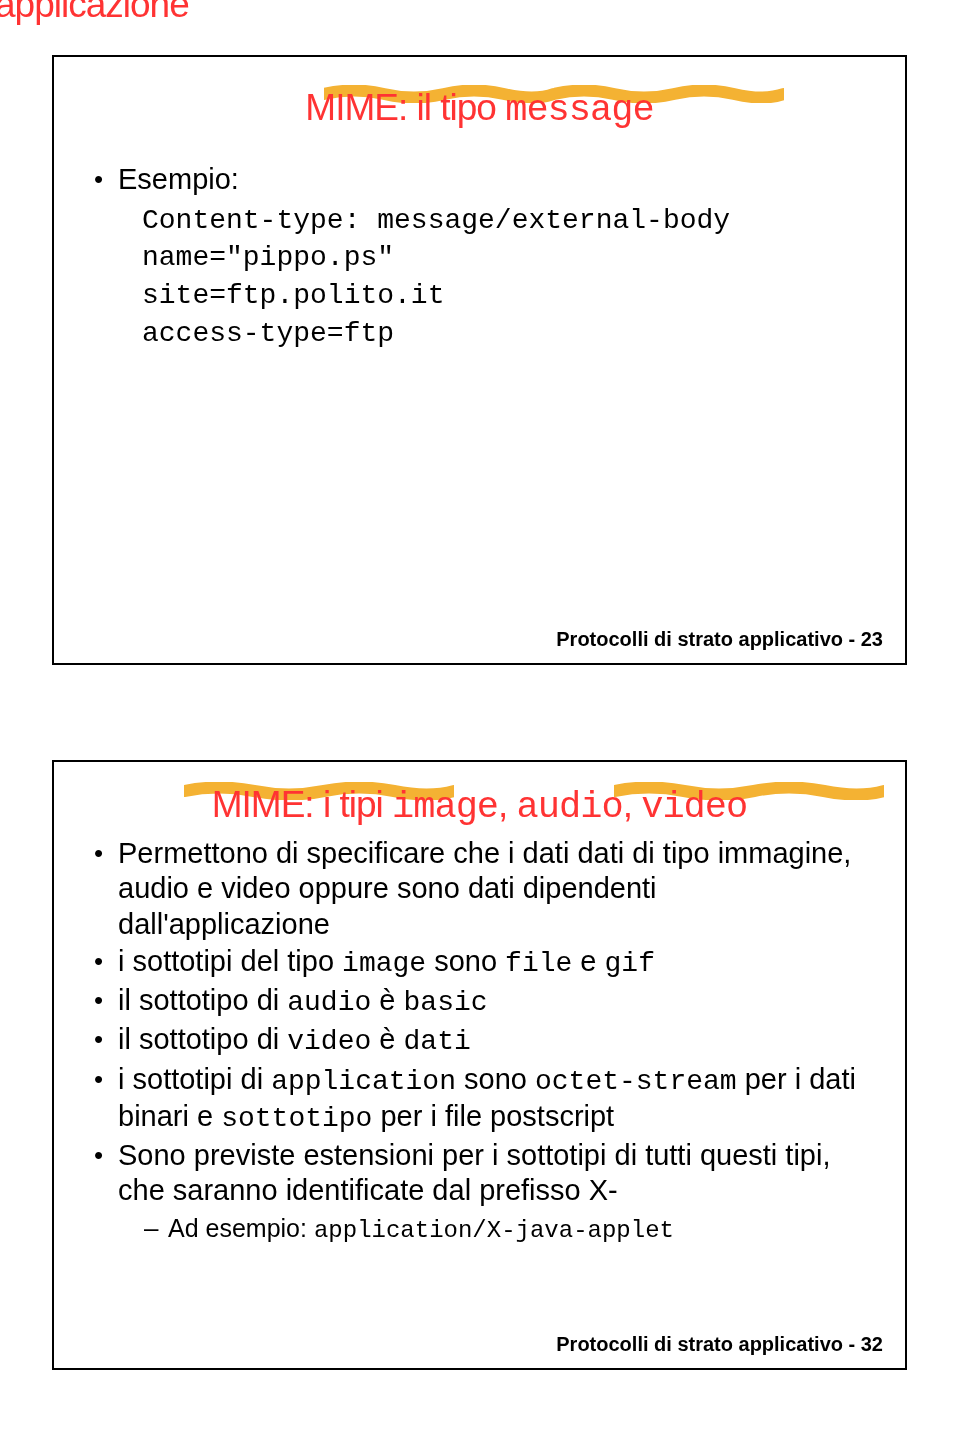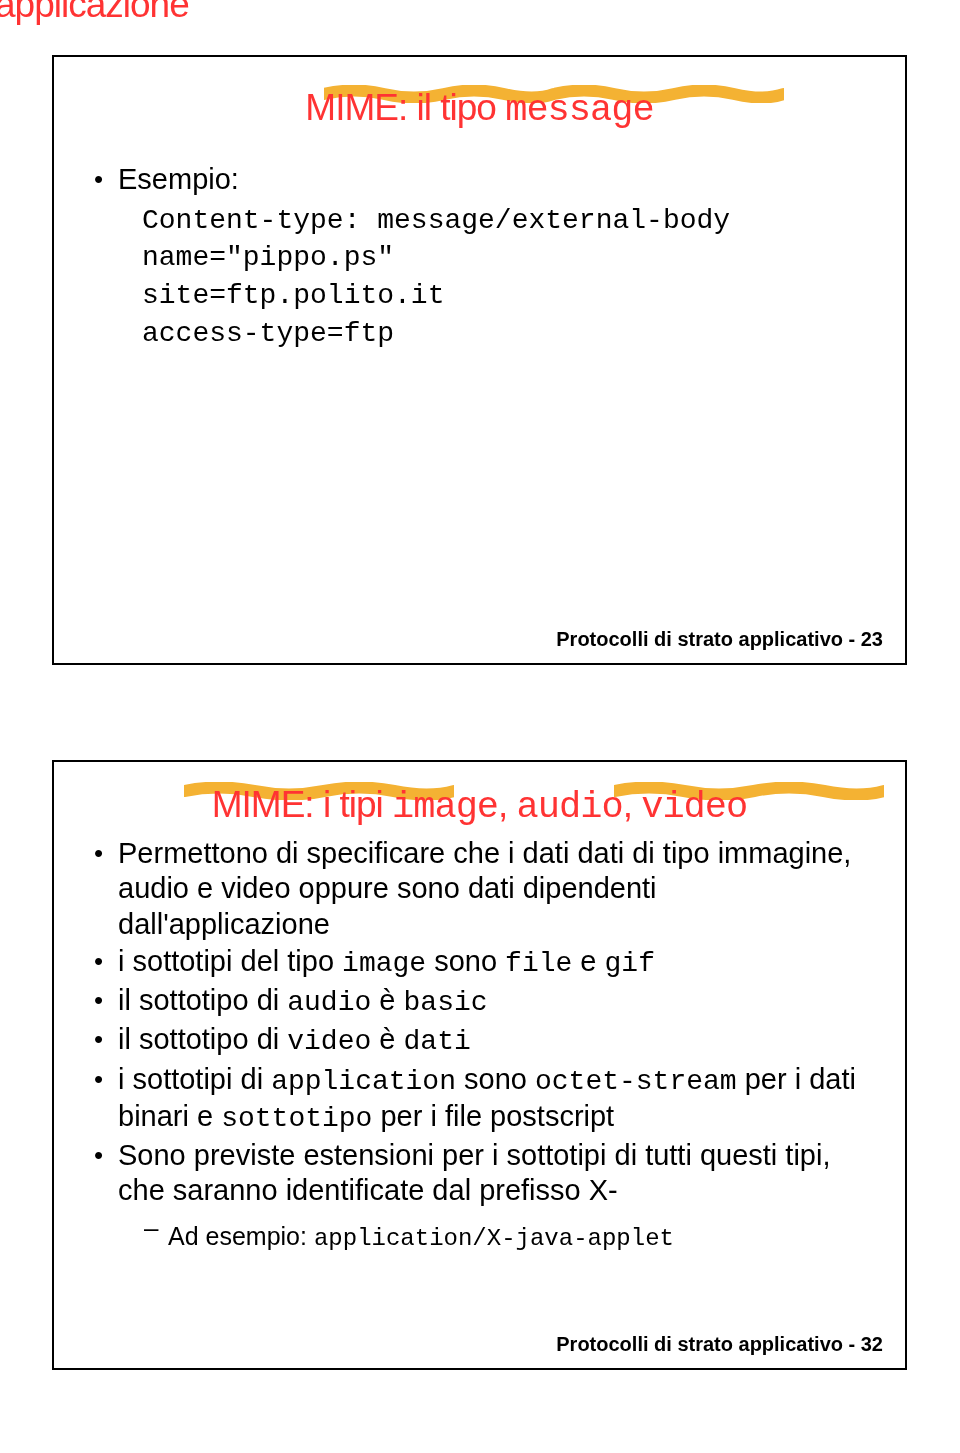--- a/index.html
+++ b/index.html
@@ -90,21 +90,20 @@
     margin-left: 50px;
     margin-top: 3px;
   }
   .dash-mark {
     width: 24px;
     flex-shrink: 0;
     font-size: 26px;
   }
   .sub-text {
     font-size: 25px;
-    margin-top: 8px;
   }
   .sub-mono {
     font-family: "Courier New", monospace;
     font-size: 24px;
   }
   .tight { line-height: 1.22; margin-bottom: 2px; }
   .footer {
     position: absolute;
     bottom: 12px;
     right: 22px;

